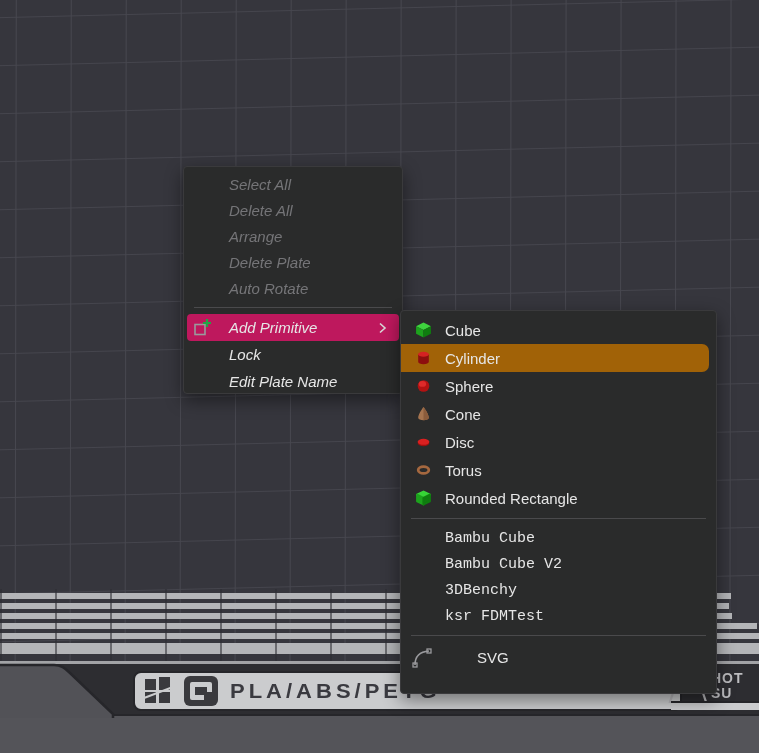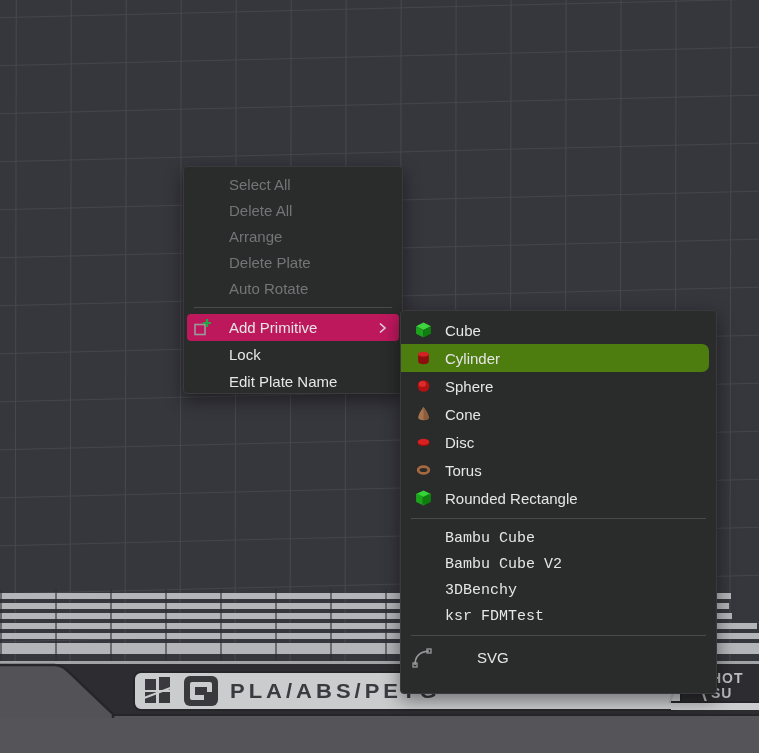--- a/index.html
+++ b/index.html
@@ -47,33 +47,33 @@
   }
   .corner-strip{position:absolute;left:4px;top:30px;width:88px;height:9px;background:#cbccce;border-top:2px solid #26262a;}
   
   .menu{
     position:absolute;background:#2a2b2b;border:1px solid #3a3a3c;border-radius:4px;
     box-shadow:0 6px 18px rgba(0,0,0,.45);color:#e6e6e6;font-size:15px;
   }
   .main-menu{left:183px;top:166px;width:220px;height:228px;z-index:20;padding:4px 0;}
   .sub-menu{left:400px;top:310px;width:317px;height:384px;z-index:21;padding:5px 0;}
   .mi{position:relative;display:flex;align-items:center;height:26px;cursor:default;}
-  .mi .lbl{padding-left:45px;white-space:nowrap;}
+  .mi .lbl{padding-left:45px;white-space:nowrap;font-style:italic;}
   .mi.disabled{color:#757578;}
   .mi.tall{height:27px;}
   .mi .gutter-icon{position:absolute;left:9px;top:50%;transform:translateY(-50%);display:flex;}
   .mi .chev{position:absolute;right:10px;top:50%;transform:translateY(-50%);display:flex;}
   .mi.parent-hover{background:#be185d;border-radius:4px;margin:0 3px;}
   .mi.parent-hover .lbl{padding-left:42px;}
   .mi.parent-hover .gutter-icon{left:6px;}
   .sep{height:1px;background:#4a4a4c;margin:6px 10px;}
   .smi{position:relative;display:flex;align-items:center;height:28px;}
   .smi .lbl{padding-left:44px;white-space:nowrap;}
   .smi .icon{position:absolute;left:14px;top:50%;transform:translateY(-50%);display:flex;}
-  .smi.hl{background:#4d7c0f;border-radius:0 7px 7px 0;margin-right:7px;}
+  .smi.hl{background:#a16207;border-radius:0 7px 7px 0;margin-right:7px;}
   .smi.short{height:26px;font-family:Liberation Mono, monospace;}
   .smi.svg-row{height:30px;padding-left:32px;}
   .smi.svg-row .icon{left:10px;}
 </style>
 </head>
 <body>
 
 <div id="screen">
 
   <div class="grid"></div>

